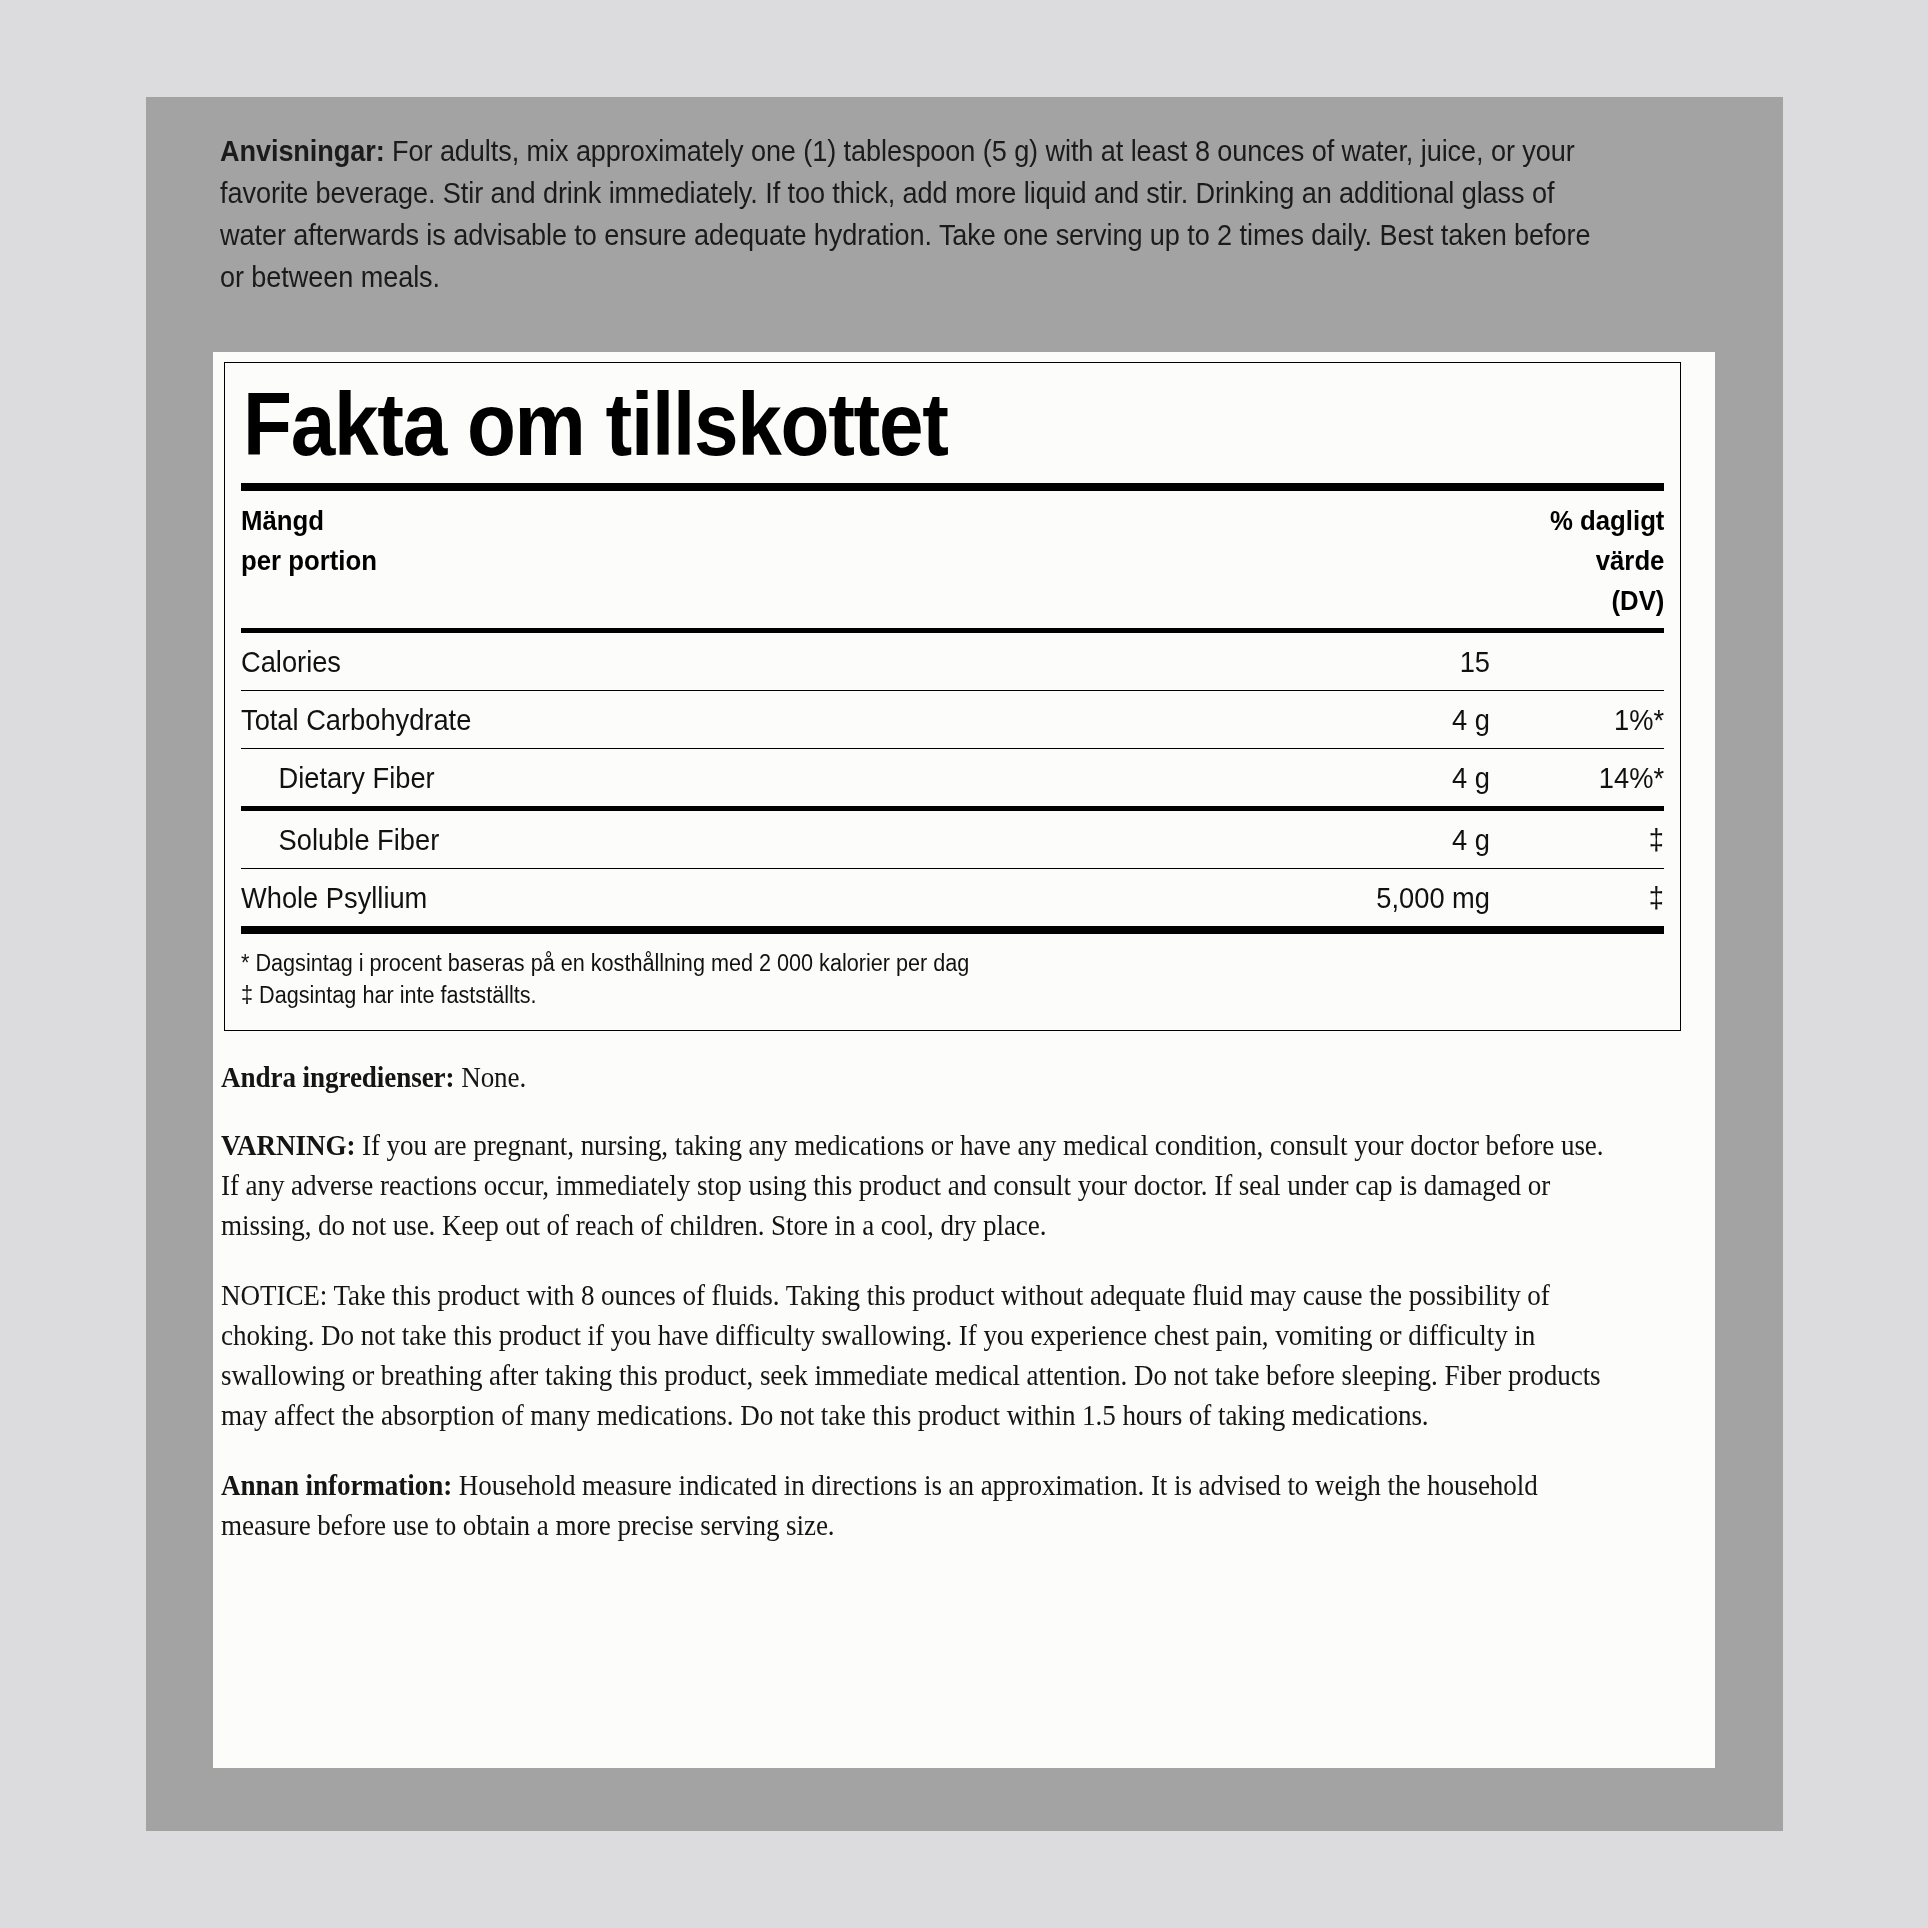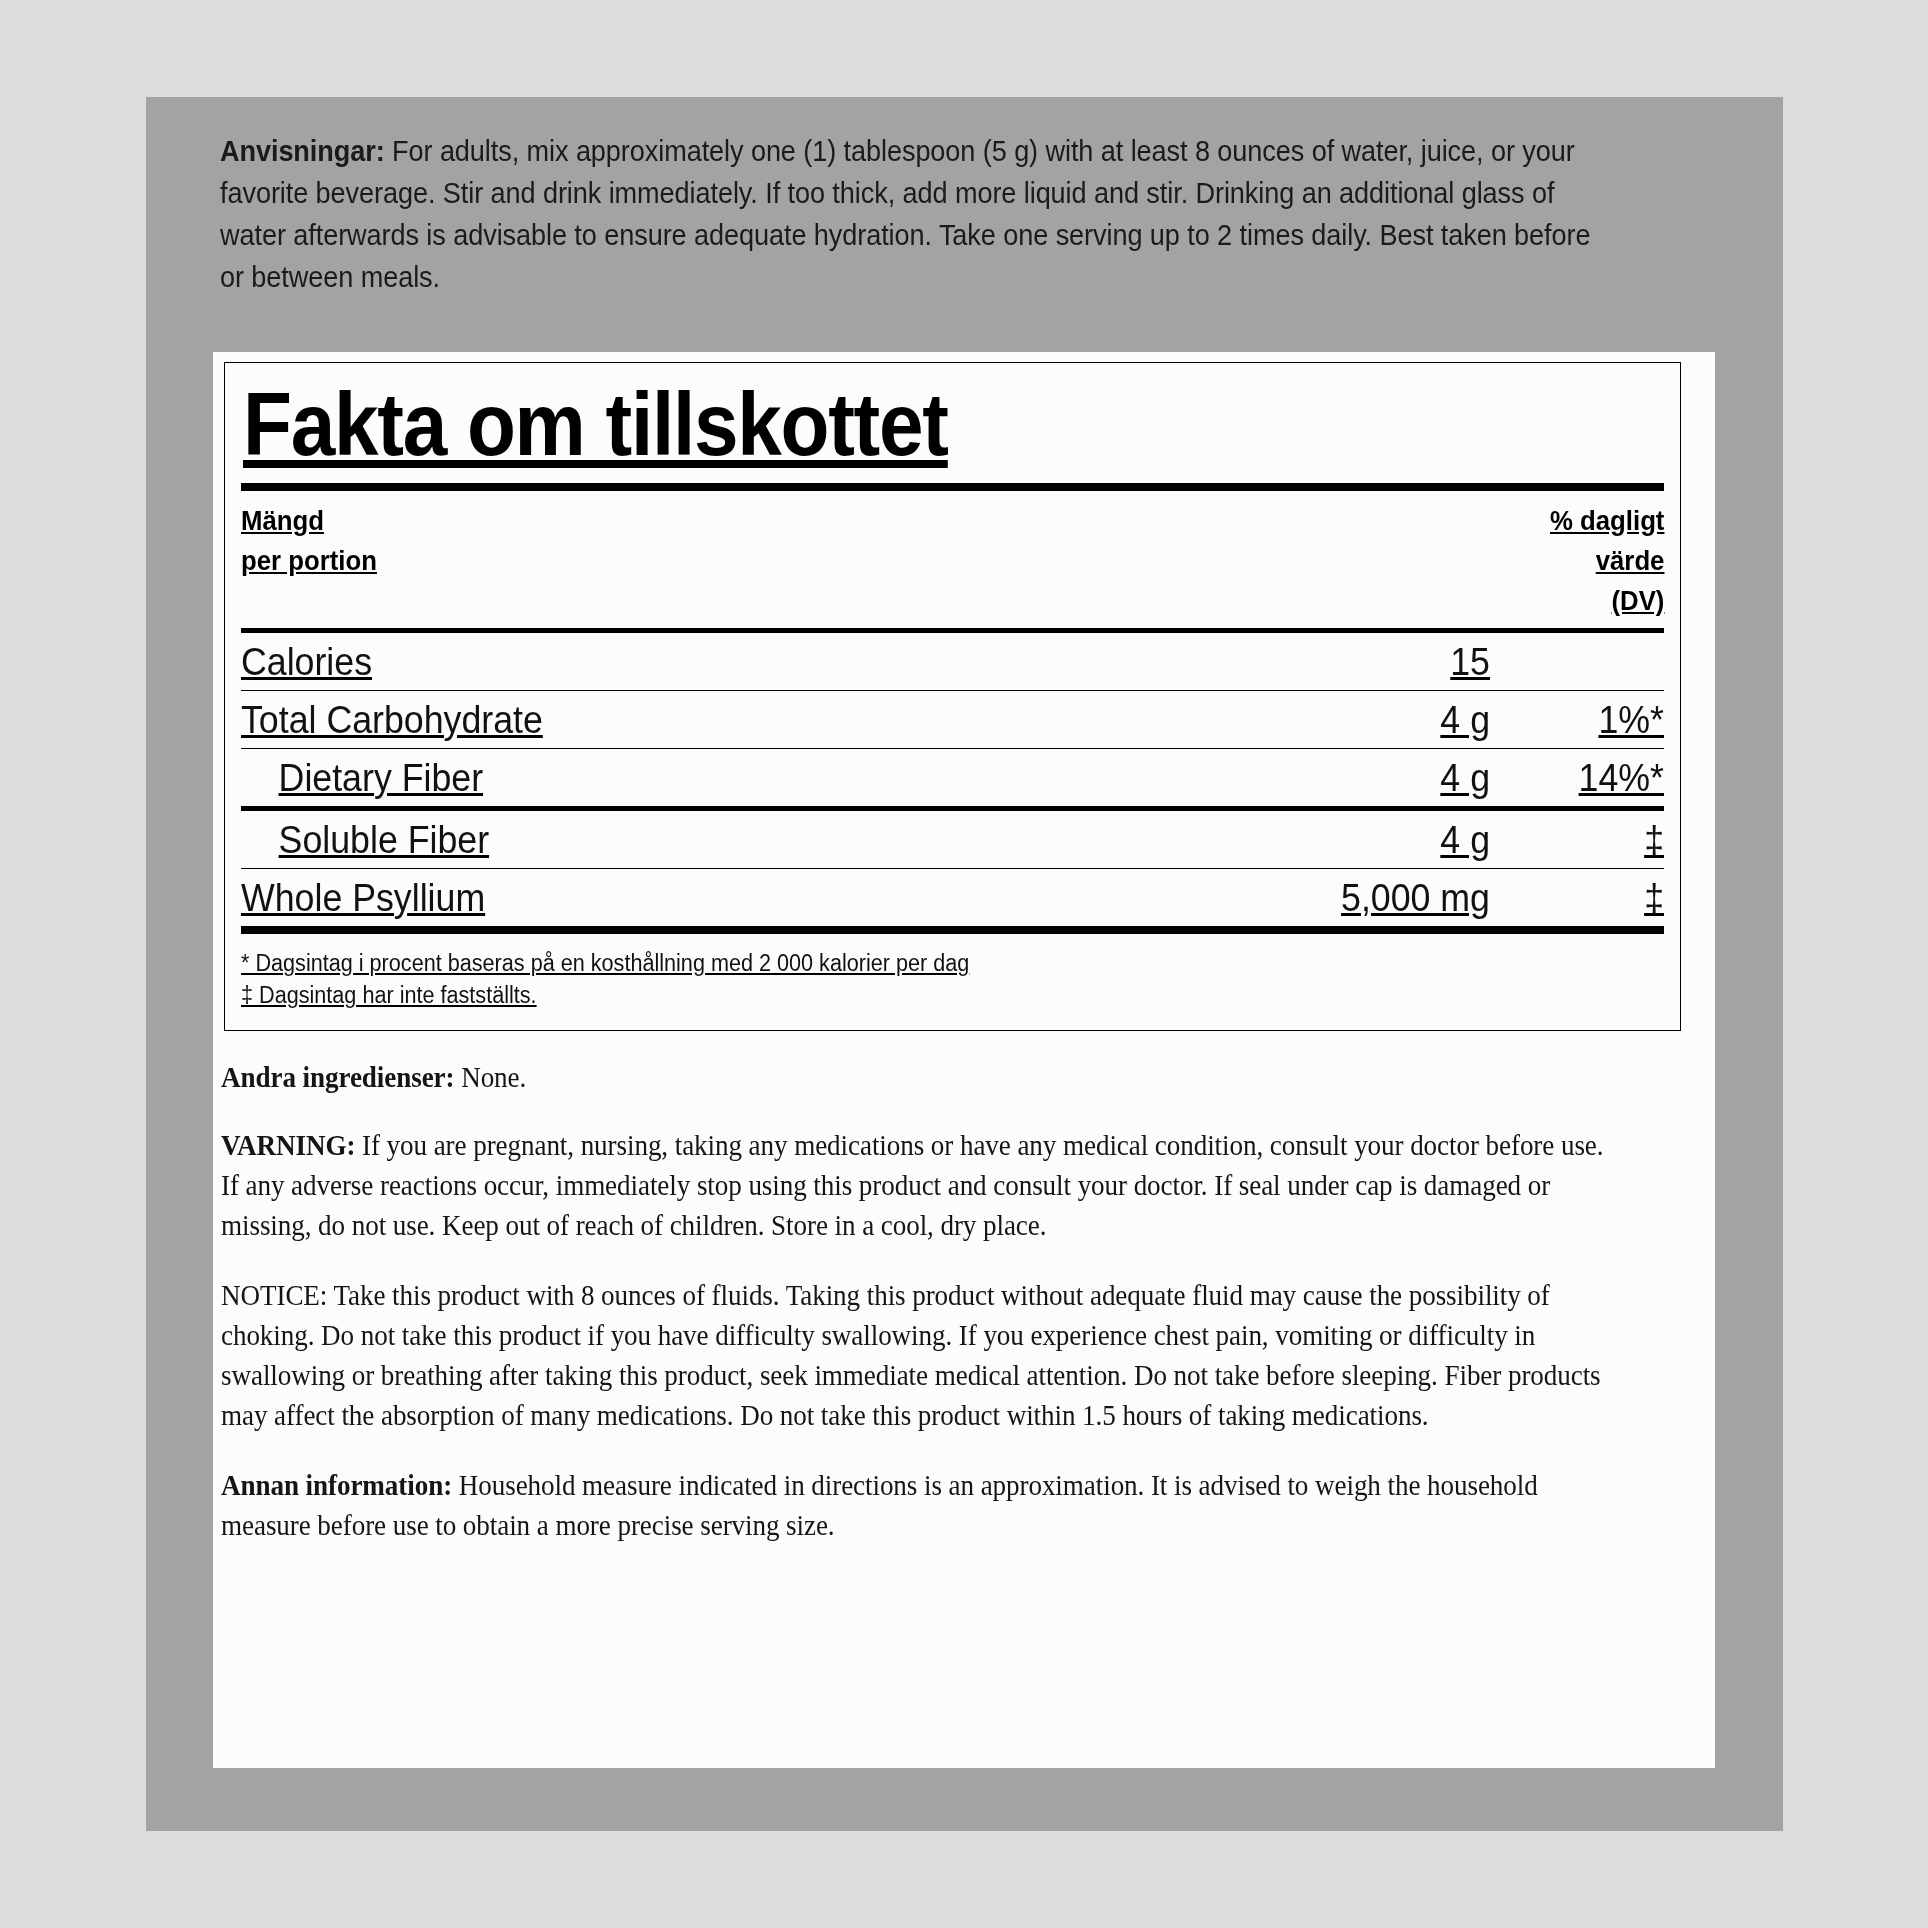--- a/index.html
+++ b/index.html
@@ -56,21 +56,20 @@
   
   #facts-box {
     position: absolute;
     left: 11.3px;
     top: 10.4px;
     width: 1457px;
     height: 669px;
     border: 1.9px solid #000;
     box-sizing: border-box;
     padding: 0 14px;
-    text-decoration: underline;
   }
 
   #facts-title {
     font-size: 89px;
     font-weight: 900;
     line-height: 1.0;
     letter-spacing: -1.4px;
     margin-top: 17px;
     margin-left: 3.8px;
     color: #000;
@@ -122,21 +121,21 @@
     text-align: right;
     transform: scaleX(0.92);
     transform-origin: right top;
     white-space: pre-line;
   }
 
   
   .nrow {
     display: flex;
     align-items: baseline;
-    font-size: 38px;
+    font-size: 29px;
     line-height: 40px;
     color: #111;
     padding: 8.5px 1.9px 8.5px 1.9px;
     box-sizing: border-box;
   }
   .nname {
     flex: 1 1 auto;
     transform: scaleX(0.94);
     transform-origin: left center;
     white-space: nowrap;

